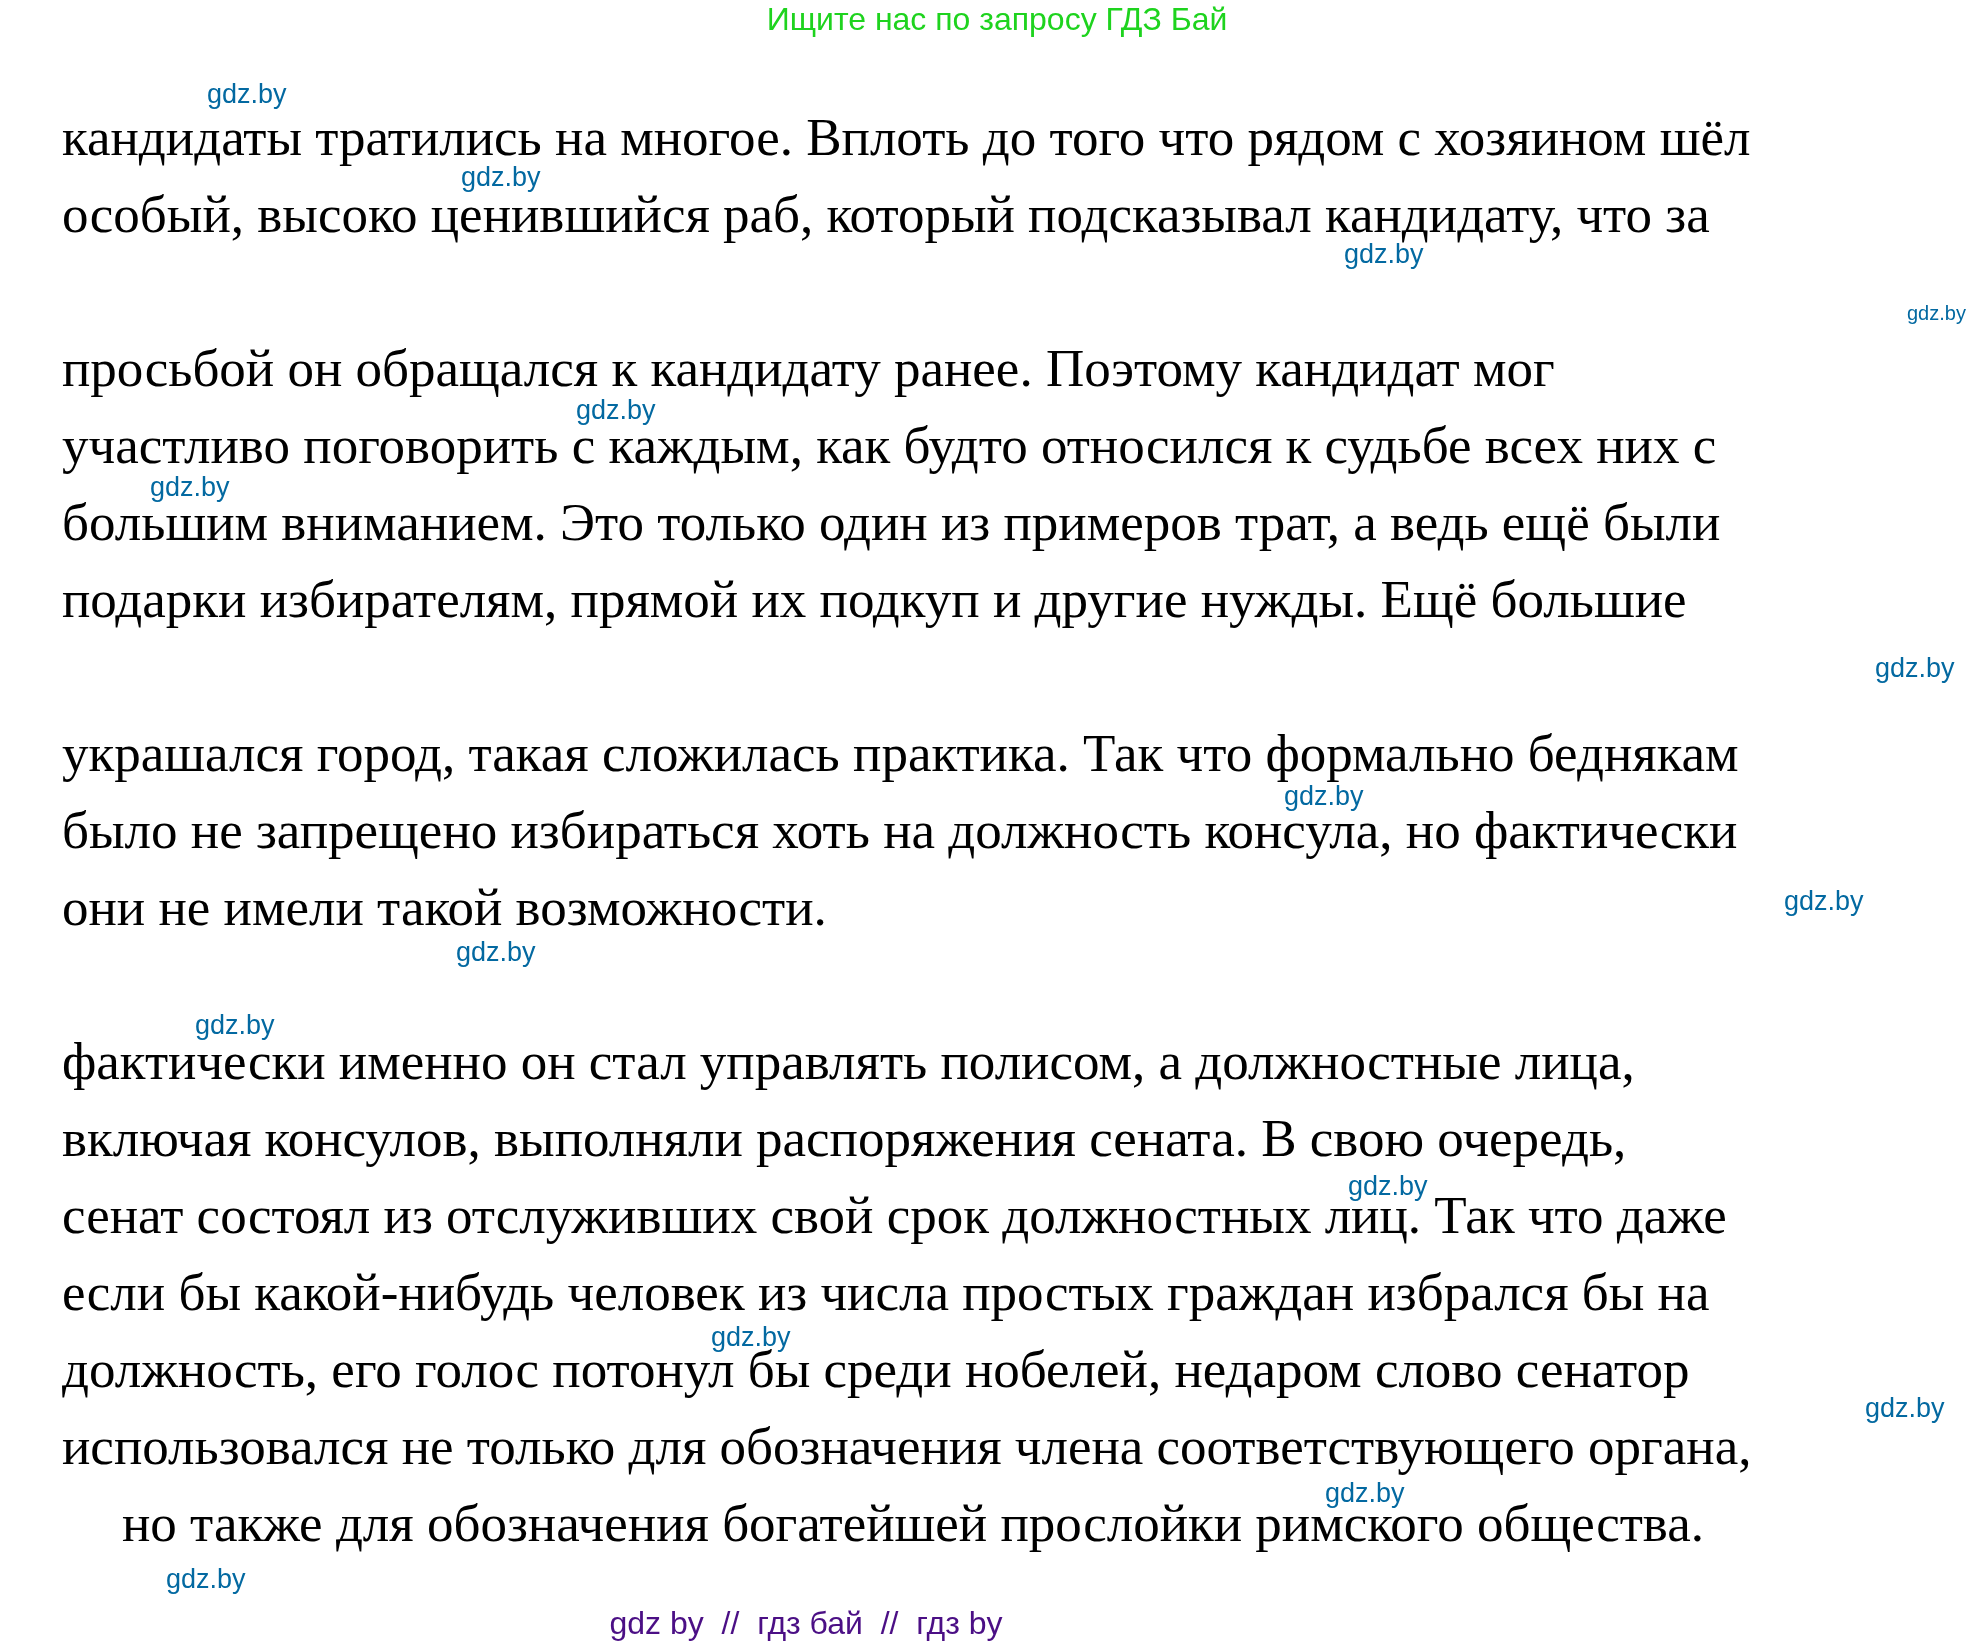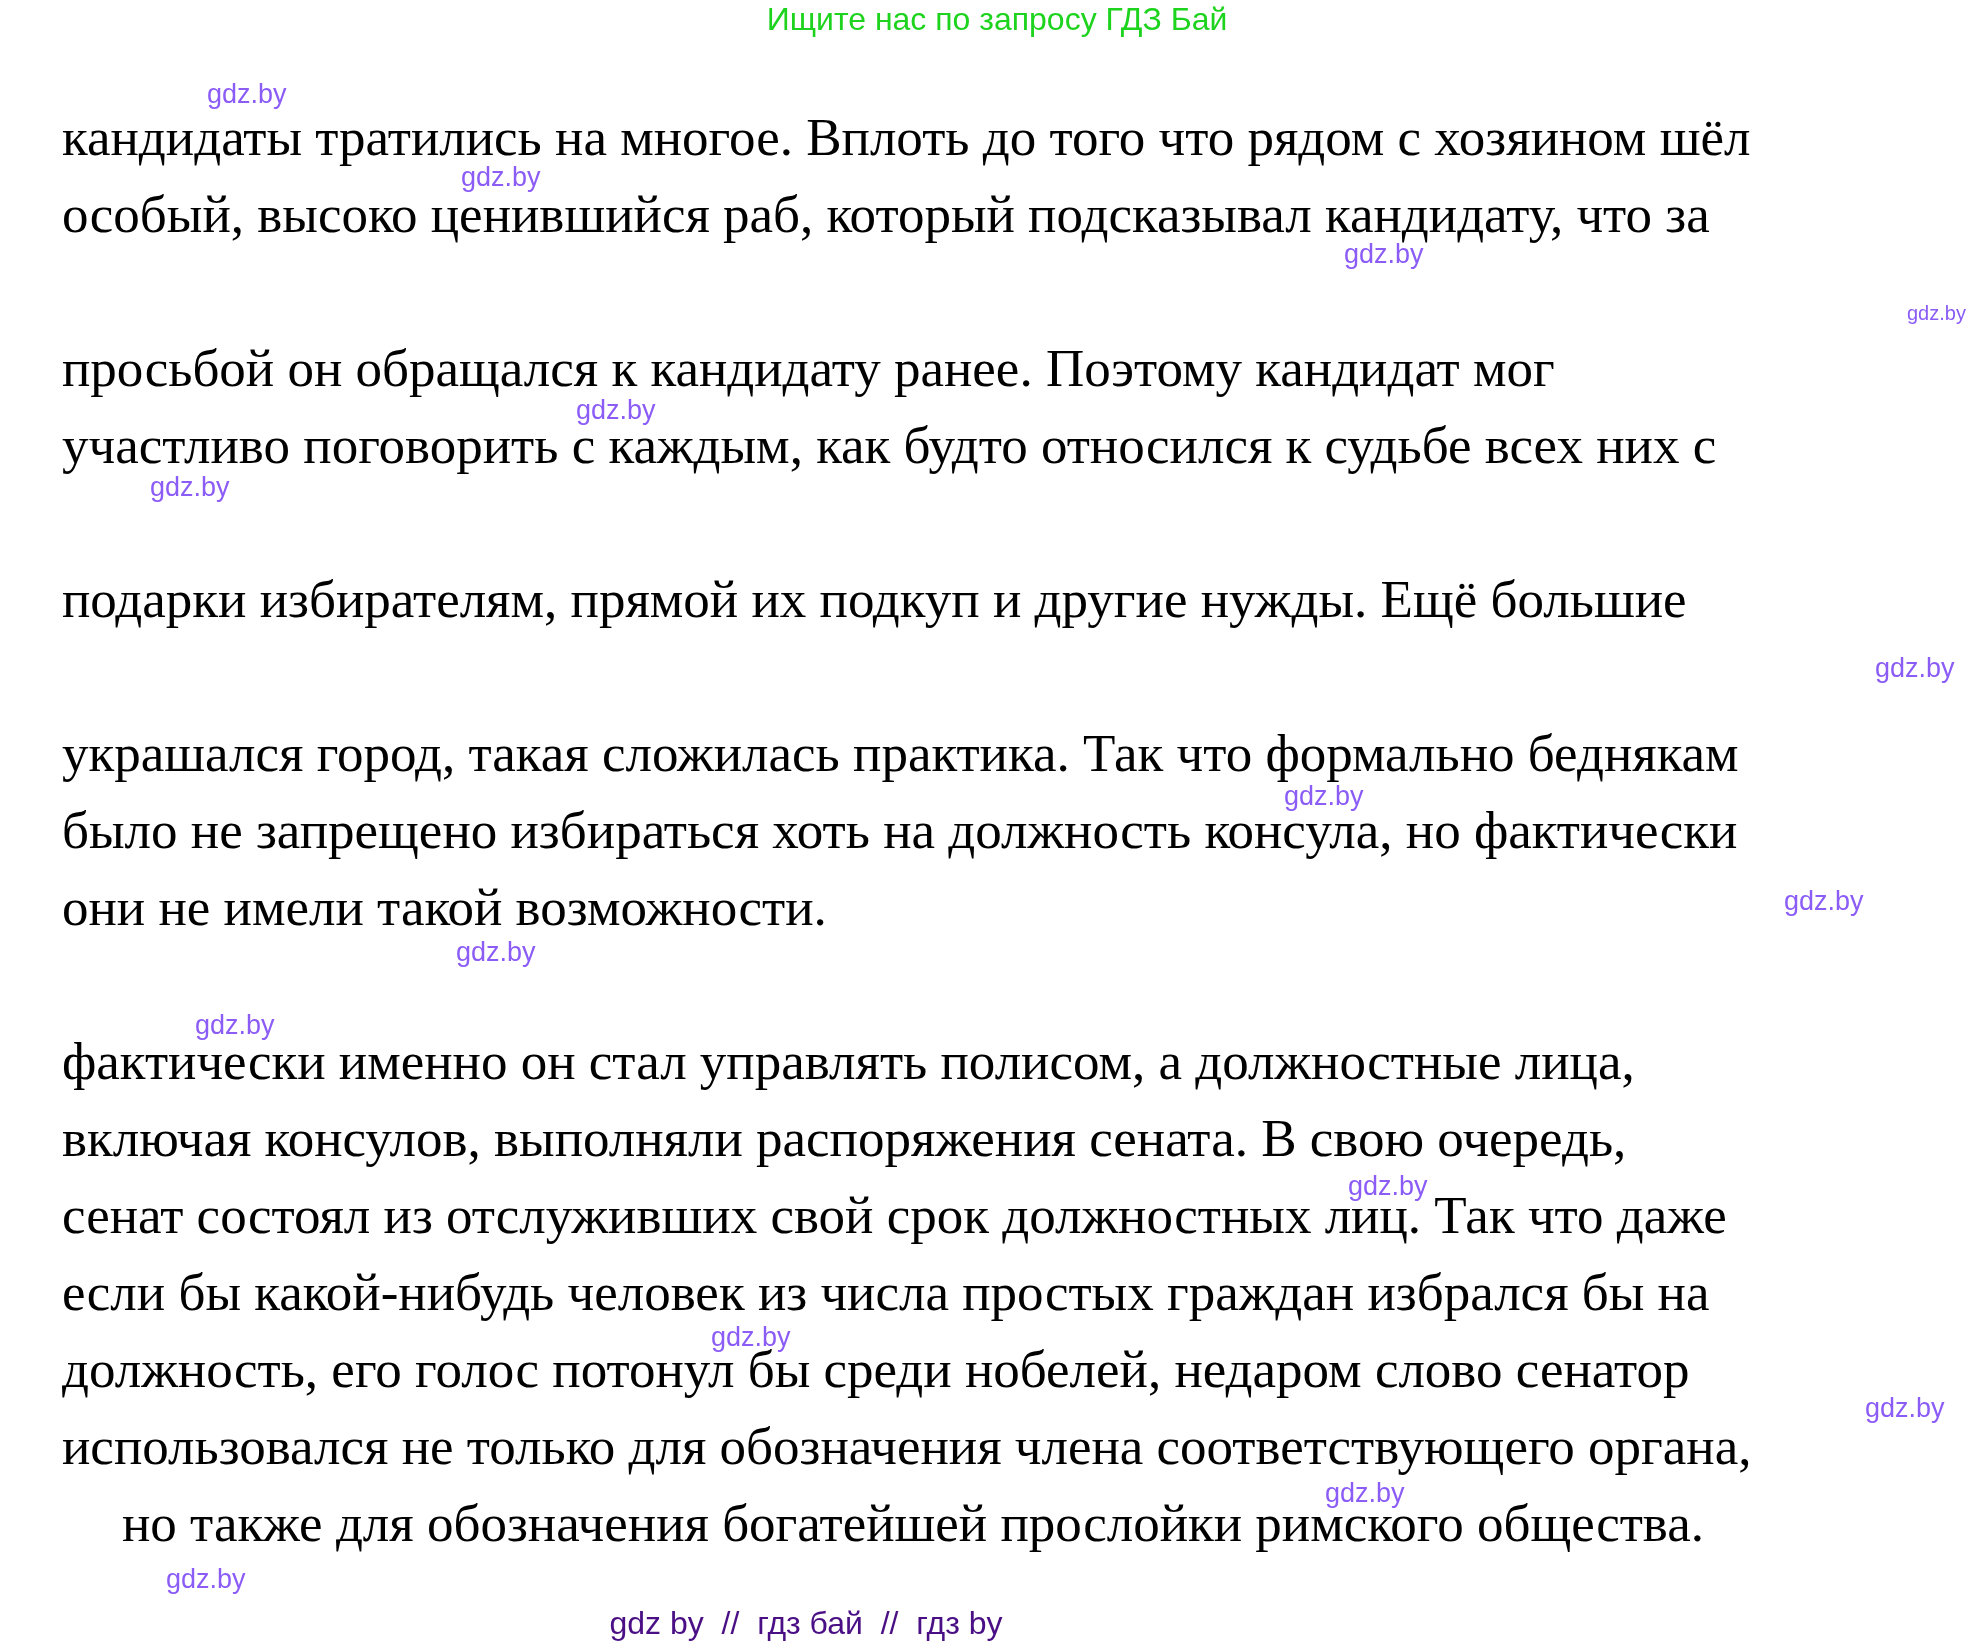--- a/index.html
+++ b/index.html
@@ -13,40 +13,41 @@
     .page { position: absolute; left: 0; top: 0; width: 1988px; height: 1645px; }
     .line {
       position: absolute; left: 62px; height: 77px; white-space: nowrap;
       font-family: Liberation Serif, serif; font-size: 53px; line-height: 77px;
       color: #000000;
     }
     .line.indent { left: 122px; }
     .wm {
       position: absolute; white-space: nowrap;
       font-family: "Liberation Sans", sans-serif; font-size: 27px; line-height: 30px;
-      color: #8b5cf6;
+      color: #0369a1;
     }
     .wm.small { font-size: 20px; line-height: 22px; }
     .footer {
       position: absolute; left: 0; top: 1604px; width: 1612px; text-align: center;
       font-family: "Liberation Sans", sans-serif; font-size: 32px; line-height: 38px;
       color: #4b0f85; white-space: pre;
     }
   </style>
 </head>
 <body>
 
 <div class="page">
 
   <div class="header">Ищите нас по запросу ГДЗ Бай</div>
 
   <div class="line" style="top:99px">кандидаты тратились на многое. Вплоть до того что рядом с хозяином шёл</div>
   <div class="line" style="top:176px">особый, высоко ценившийся раб, который подсказывал кандидату, что за</div>
   <div class="line" style="top:330px">просьбой он обращался к кандидату ранее. Поэтому кандидат мог</div>
   <div class="line" style="top:407px">участливо поговорить с каждым, как будто относился к судьбе всех них с</div>
+  <div class="line" style="top:484px">большим вниманием. Это только один из примеров трат, а ведь ещё были</div>
   <div class="line" style="top:561px">подарки избирателям, прямой их подкуп и другие нужды. Ещё большие</div>
   <div class="line" style="top:715px">украшался город, такая сложилась практика. Так что формально беднякам</div>
   <div class="line" style="top:792px">было не запрещено избираться хоть на должность консула, но фактически</div>
   <div class="line" style="top:869px">они не имели такой возможности.</div>
   <div class="line" style="top:1023px">фактически именно он стал управлять полисом, а должностные лица,</div>
   <div class="line" style="top:1100px">включая консулов, выполняли распоряжения сената. В свою очередь,</div>
   <div class="line" style="top:1177px">сенат состоял из отслуживших свой срок должностных лиц. Так что даже</div>
   <div class="line" style="top:1254px">если бы какой-нибудь человек из числа простых граждан избрался бы на</div>
   <div class="line" style="top:1331px">должность, его голос потонул бы среди нобелей, недаром слово сенатор</div>
   <div class="line" style="top:1408px">использовался не только для обозначения члена соответствующего органа,</div>

